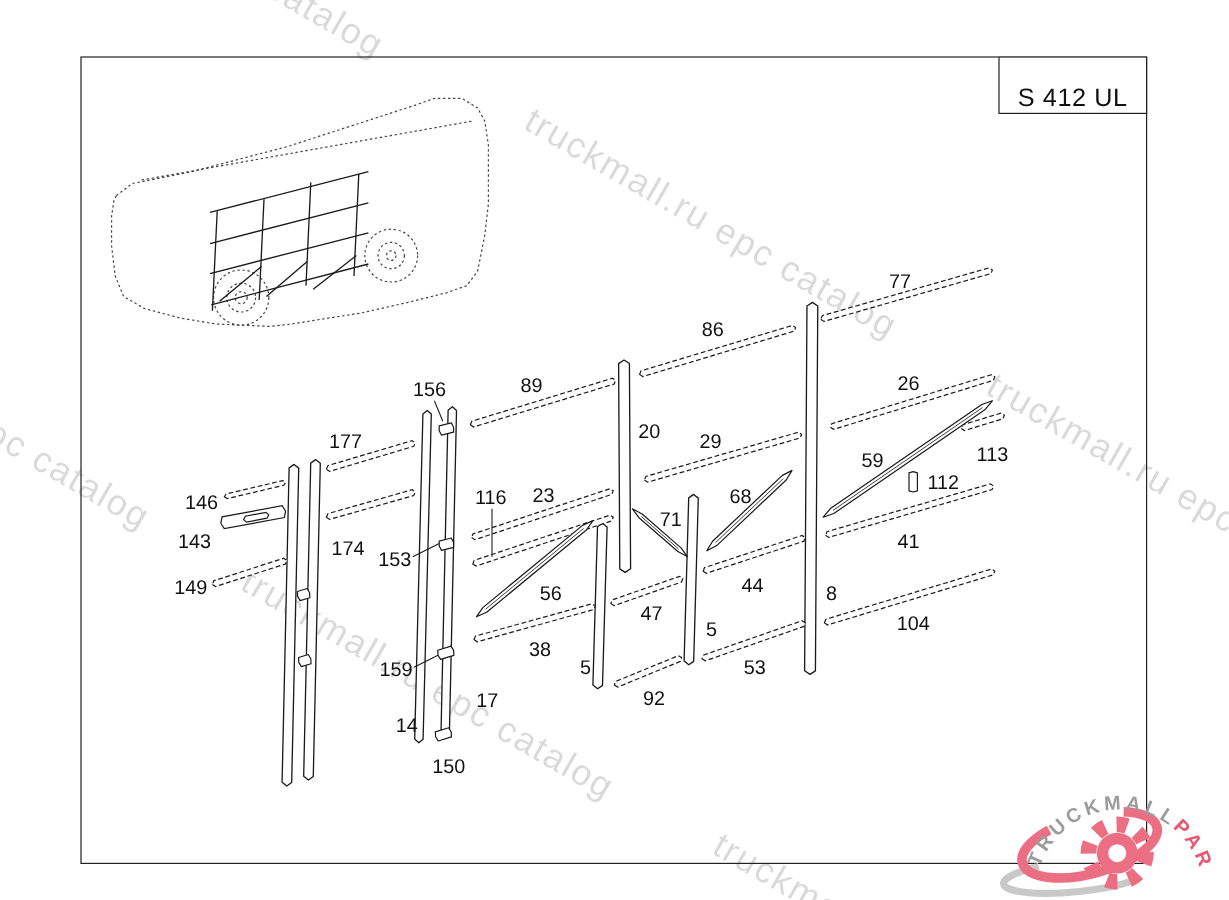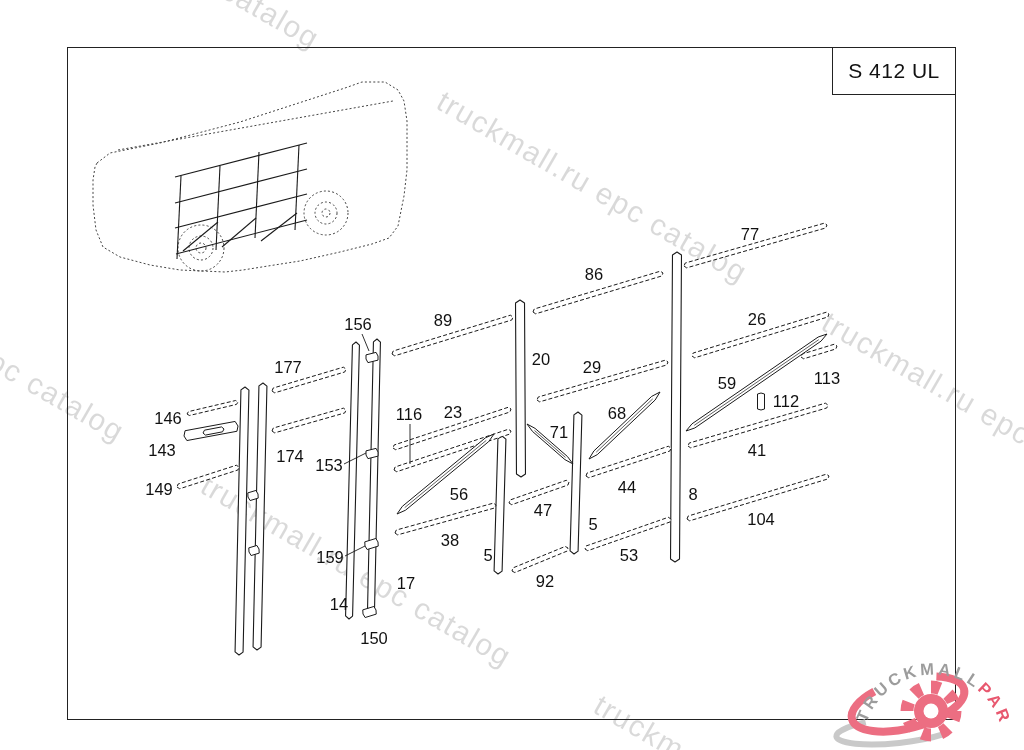--- a/index.html
+++ b/index.html
@@ -5,21 +5,21 @@
   html,body{margin:0;padding:0;background:#fff;}
   #stage{position:relative;width:1024px;height:750px;overflow:hidden;background:#fff;
          font-family:"Liberation Sans",sans-serif;}
   .wm{position:absolute;white-space:nowrap;font-size:30px;letter-spacing:1.5px;
       color:rgba(0,0,0,0.15);transform-origin:left top;transform:rotate(30deg);
       font-family:"Liberation Sans",sans-serif;}
   #frame{position:absolute;left:67px;top:47px;width:889px;height:673px;
          border:1.6px solid #222;box-sizing:border-box;}
   #codebox{position:absolute;left:832px;top:47px;width:124px;height:48px;
            border:1.6px solid #222;box-sizing:border-box;display:flex;
-           align-items:center;justify-content:center;font-size:21px;color:#111;
+           align-items:flex-end;justify-content:center;font-size:21px;color:#111;
            background:#fff;letter-spacing:0.5px;}
   svg{position:absolute;left:0;top:0;}
   svg text{font-family:"Liberation Sans",sans-serif;font-size:16.5px;fill:#111;}
   .rail{fill:#fff;stroke:#1a1a1a;stroke-width:1;stroke-dasharray:4 2.2;}
   .solidbar{fill:#fff;stroke:#1a1a1a;stroke-width:1;}
   .post{fill:#fff;stroke:#1a1a1a;stroke-width:1.1;stroke-linejoin:round;}
   .brace{fill:#fff;stroke:#1a1a1a;stroke-width:1;stroke-linejoin:round;}
   .clip{fill:#fff;stroke:#1a1a1a;stroke-width:1;stroke-linejoin:round;}
   .leader{stroke:#1a1a1a;stroke-width:0.9;}
   .busdot{fill:none;stroke:#444;stroke-width:1;stroke-dasharray:2 2.2;}

